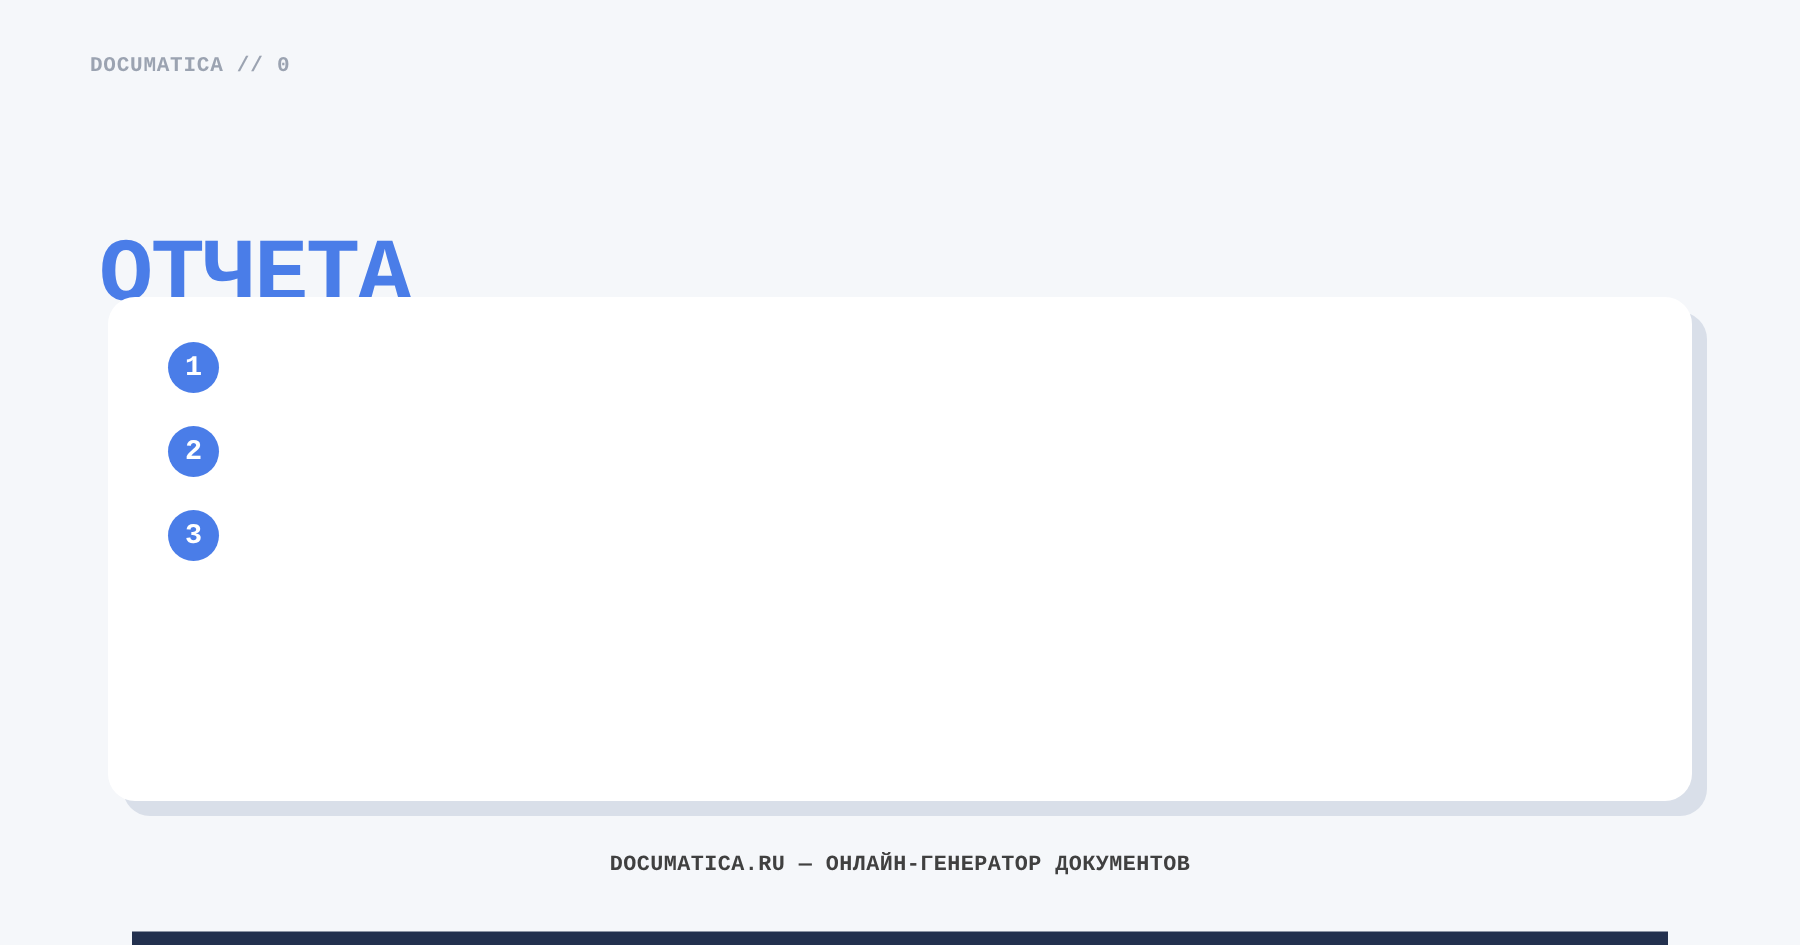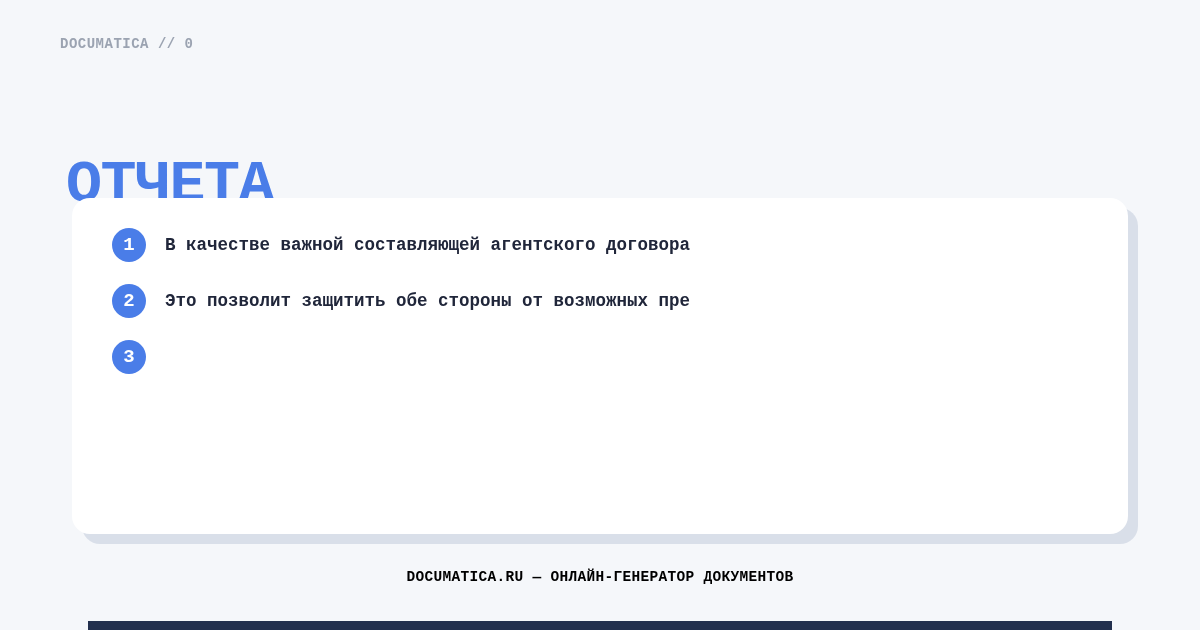--- a/index.html
+++ b/index.html
@@ -84,21 +84,21 @@
   }
   .footer {
     position: absolute;
     left: 0;
     right: 0;
     top: 569px;
     text-align: center;
     font-size: 14.5px;
     font-weight: 700;
     letter-spacing: 0.3px;
-    color: #000000;
+    color: #404040;
   }
   .bottom-bar {
     position: absolute;
     left: 88px;
     bottom: 0;
     width: 1024px;
     height: 9px;
     background: #22304e;
   }
 </style>
@@ -111,26 +111,24 @@
 
   <h1 class="title">
     <br>
     <span class="line2">ОТЧЕТА</span>
   </h1>
 
   <div class="card">
 
     <div class="item">
       <div class="badge">1</div>
-      <div class="item-text">В качестве важной составляющей агентского договора</div>
     </div>
 
     <div class="item">
       <div class="badge">2</div>
-      <div class="item-text">Это позволит защитить обе стороны от возможных пре</div>
     </div>
 
     <div class="item">
       <div class="badge">3</div>
     </div>
 
   </div>
 
   <div class="footer">DOCUMATICA.RU — ОНЛАЙН-ГЕНЕРАТОР ДОКУМЕНТОВ</div>
 

